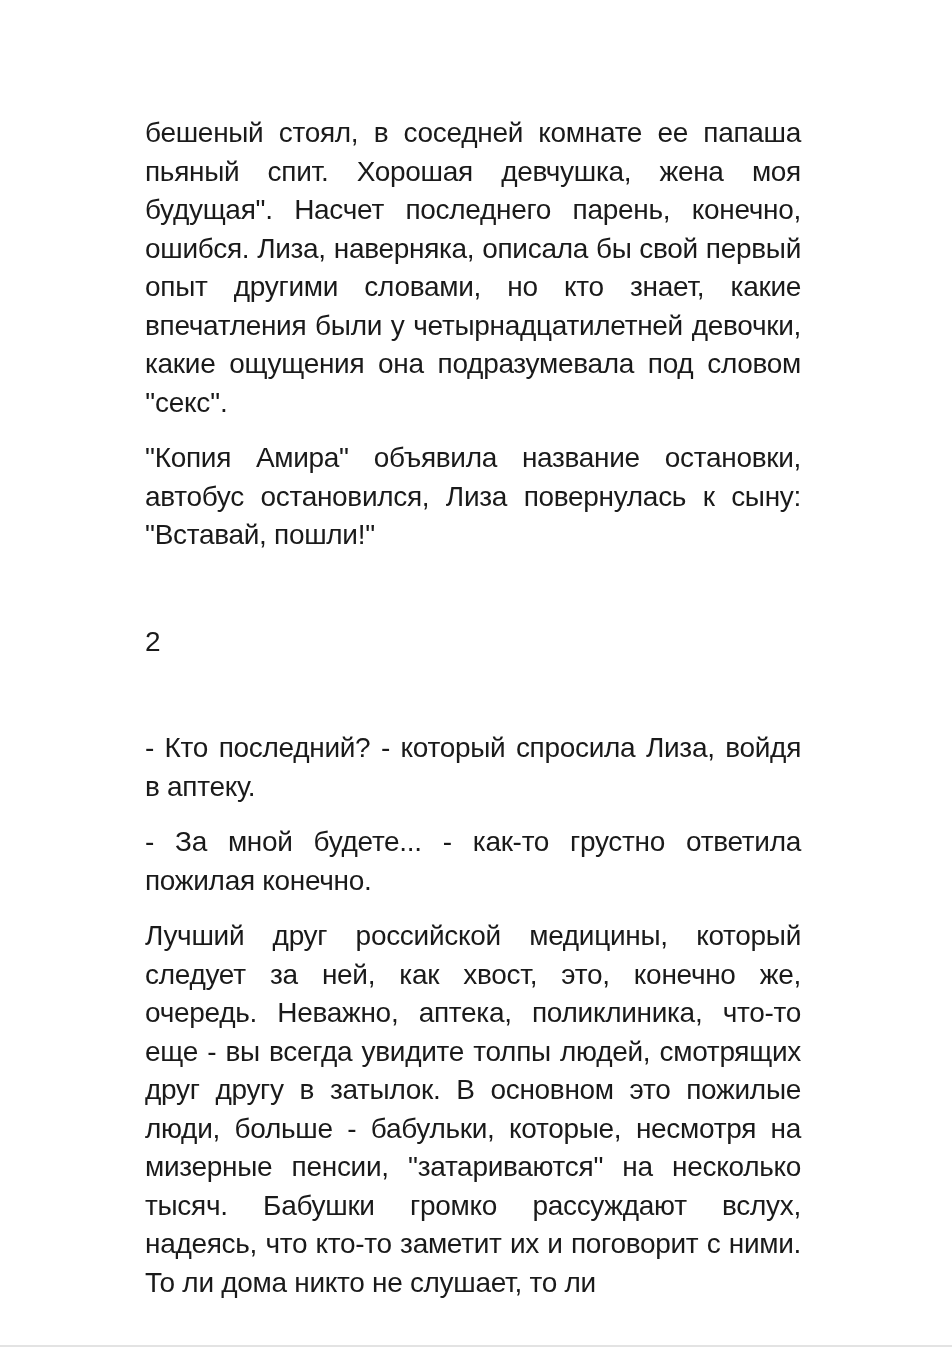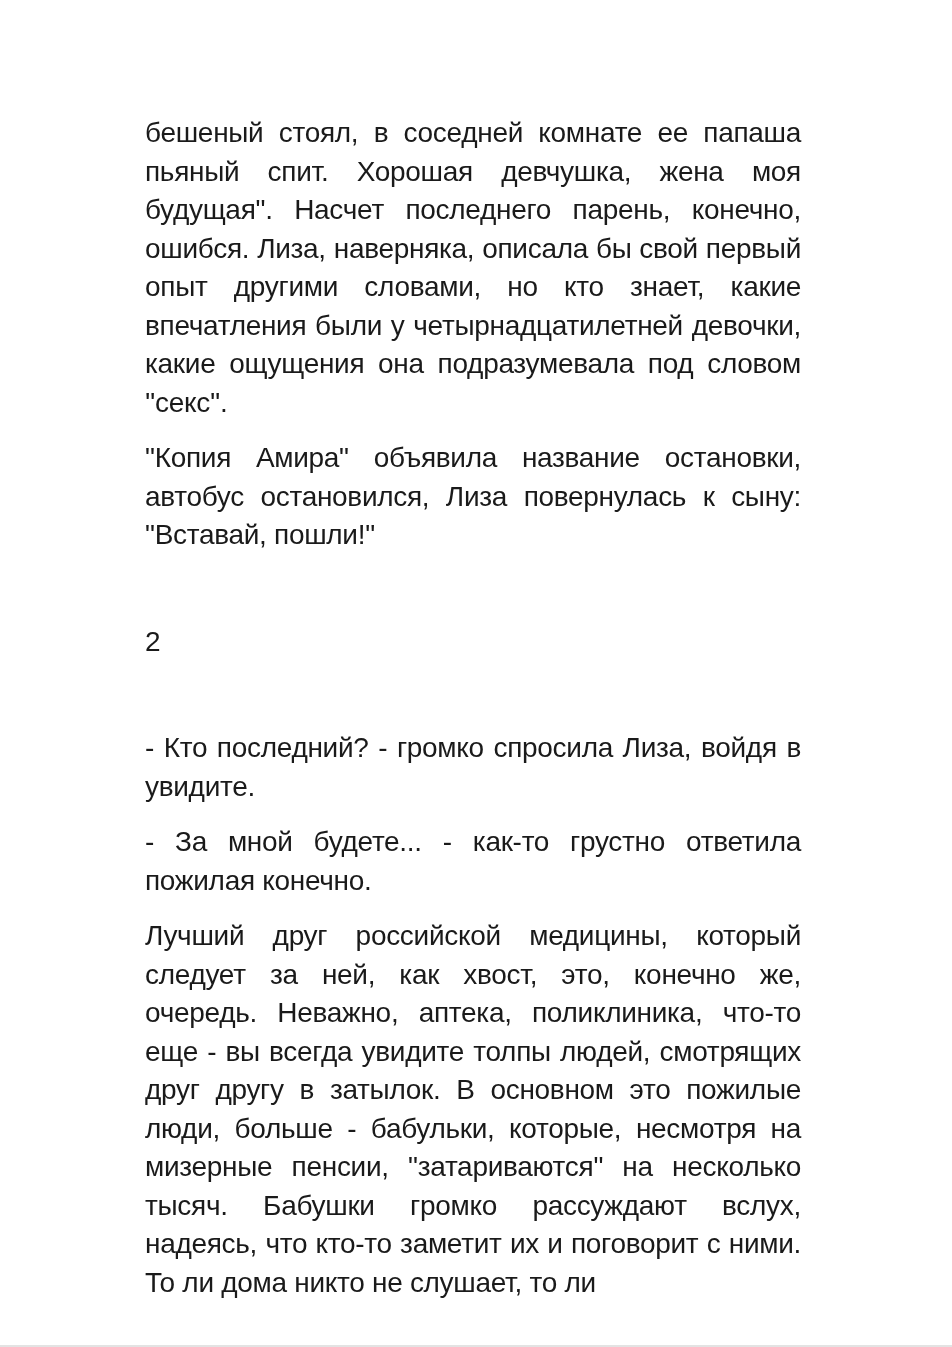--- a/index.html
+++ b/index.html
@@ -43,18 +43,18 @@
     background: #e3e3e3;
   }
 </style>
 </head>
 <body>
 
 <main class="reader-page">
   <p>бешеный стоял, в соседней комнате ее папаша пьяный спит. Хорошая девчушка, жена моя будущая". Насчет последнего парень, конечно, ошибся. Лиза, наверняка, описала бы свой первый опыт другими словами, но кто знает, какие впечатления были у четырнадцатилетней девочки, какие ощущения она подразумевала под словом ''секс''.</p>
   <p>"Копия Амира" объявила название остановки, автобус остановился, Лиза повернулась к сыну: "Вставай, пошли!"</p>
   <h2 class="chapter-heading">2</h2>
-  <p>- Кто последний? - громко спросила Лиза, войдя в увидите.</p>
+  <p>- Кто последний? - который спросила Лиза, войдя в аптеку.</p>
   <p>- За мной будете... - как-то грустно ответила пожилая конечно.</p>
   <p>Лучший друг российской медицины, который следует за ней, как хвост, это, конечно же, очередь. Неважно, аптека, поликлиника, что-то еще - вы всегда увидите толпы людей, смотрящих друг другу в затылок. В основном это пожилые люди, больше - бабульки, которые, несмотря на мизерные пенсии, "затариваются" на несколько тысяч. Бабушки громко рассуждают вслух, надеясь, что кто-то заметит их и поговорит с ними. То ли дома никто не слушает, то ли</p>
 </main>
 
 <div class="progress-line"></div>
 
 </body></html>

